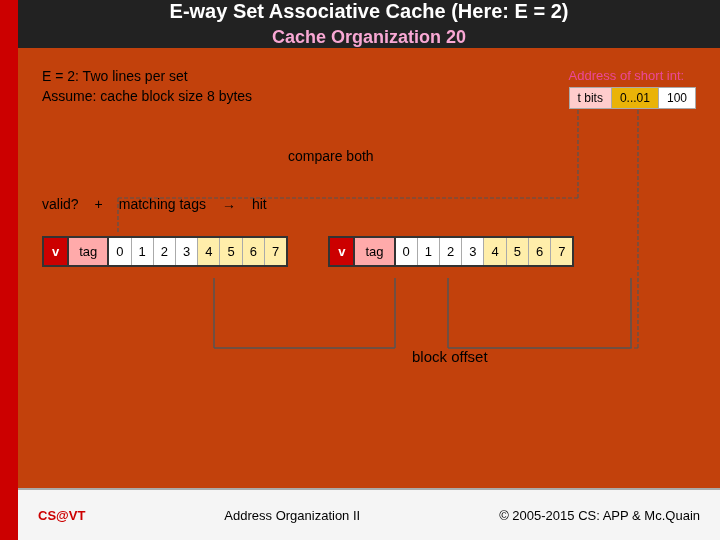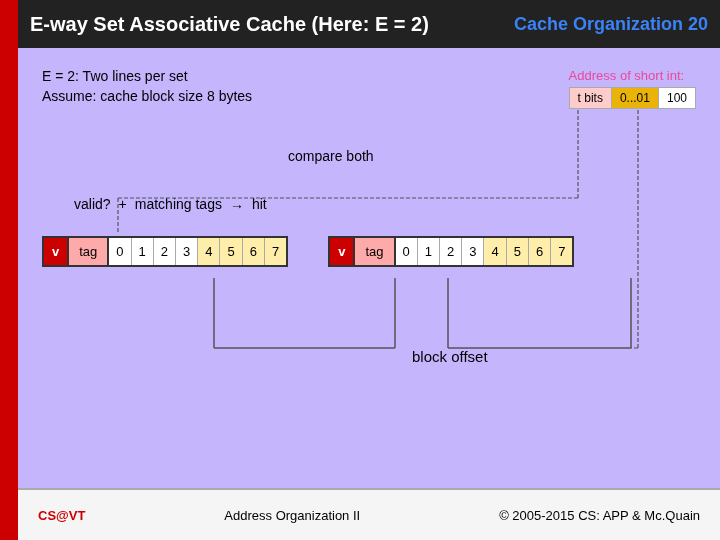--- a/index.html
+++ b/index.html
@@ -25,40 +25,41 @@
     
     .header {
       position: absolute;
       left: 18px; top: 0;
       width: 702px;
       height: 48px;
       background: #222;
       display: flex;
       align-items: center;
       padding: 0 12px;
+      flex-direction: column;
     }
     .header-title {
       color: #fff;
       font-size: 20px;
       font-weight: bold;
       flex: 1;
     }
     .header-subtitle {
-      color: #3b82f6;
+      color: #f9a8d4;
       font-size: 18px;
       font-weight: bold;
     }
 
     
     .main {
       position: absolute;
       left: 18px; top: 48px;
       width: 702px;
       height: 440px;
-      background: #c4b5fd;
+      background: #c2410c;
       padding: 20px 24px;
     }
 
     .intro-text {
       font-size: 14px;
       color: #000;
       margin-bottom: 4px;
     }
 
     
@@ -104,24 +105,23 @@
       color: #000;
     }
 
     
     .valid-line {
       position: absolute;
       left: 24px;
       top: 148px;
       display: flex;
       align-items: flex-start;
-      gap: 8px;
-      font-size: 14px;
-      color: #000;
-      margin-left: 32px;
+      gap: 16px;
+      font-size: 14px;
+      color: #000;
     }
 
     
     .cache-rows {
       position: absolute;
       left: 24px;
       top: 188px;
       display: flex;
       gap: 40px;
     }

